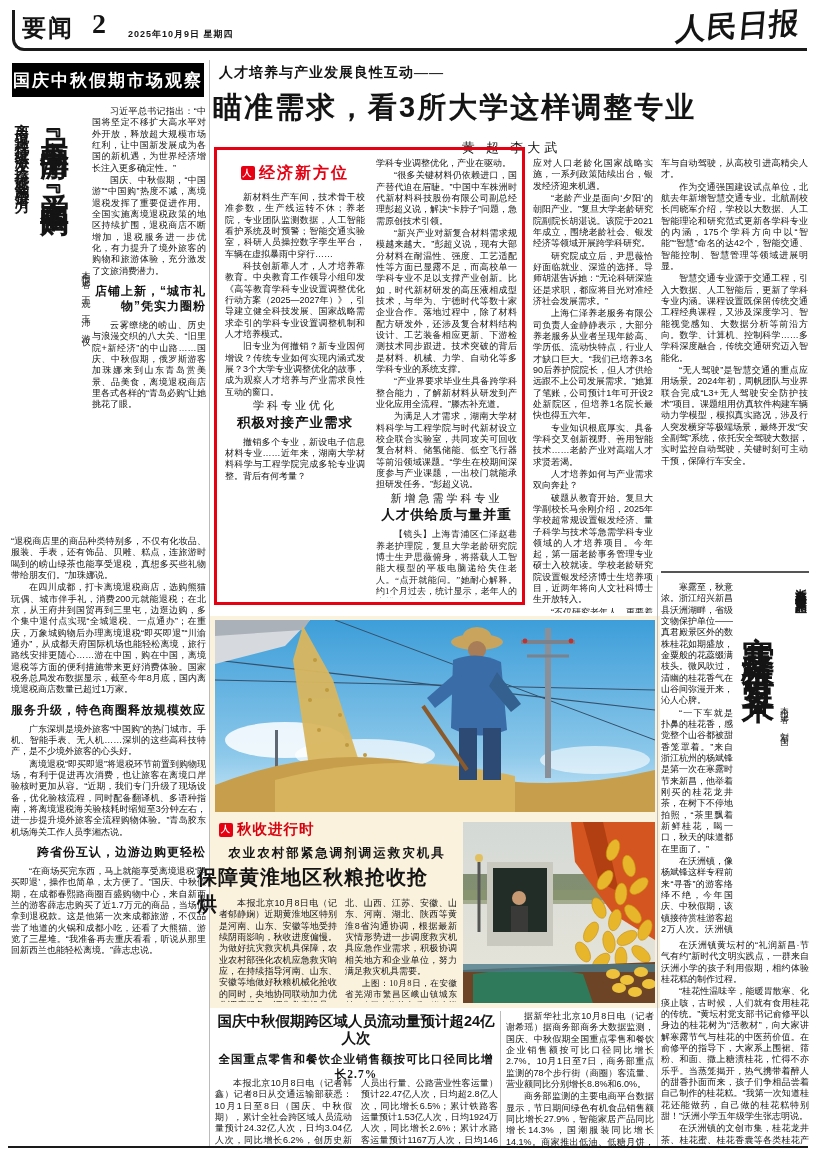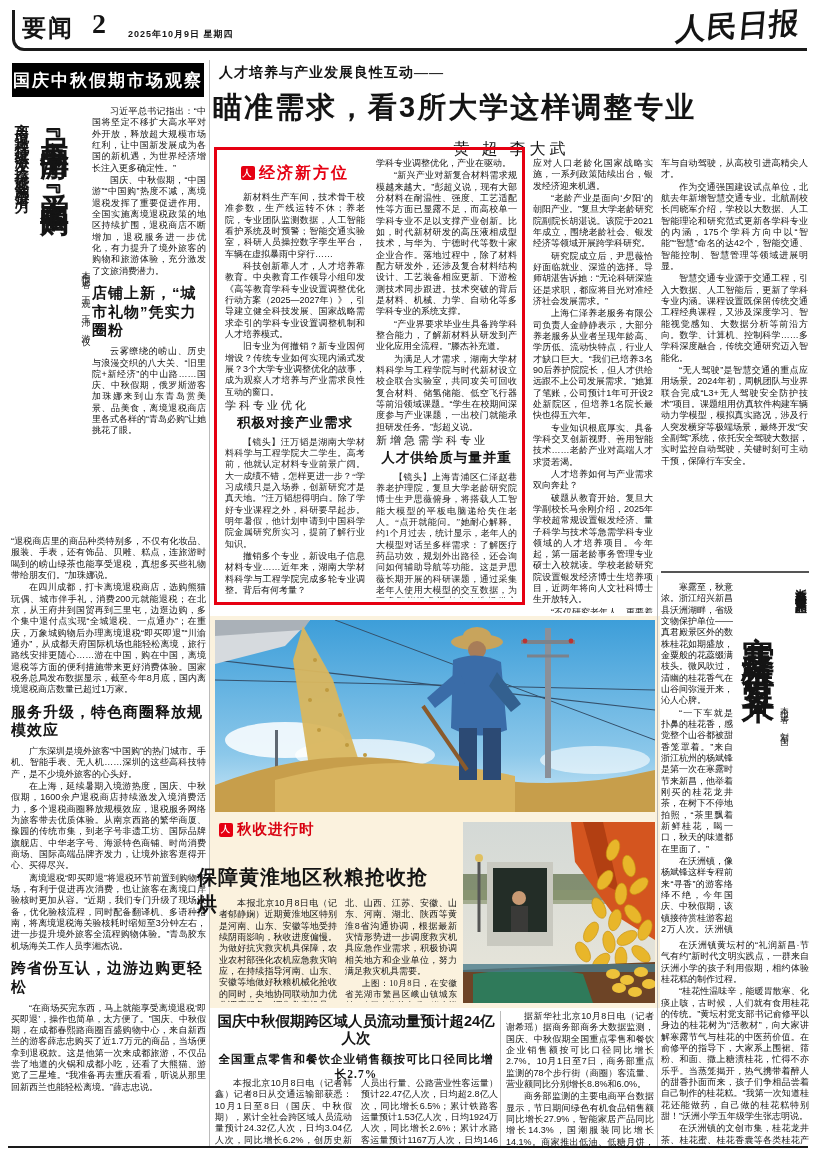--- a/index.html
+++ b/index.html
@@ -17,23 +17,23 @@
   .hd-date{position:absolute;left:128px;top:28px;font-size:9px;font-weight:700;letter-spacing:1px;}
   .masthead{position:absolute;right:14px;top:6px;font-size:30px;font-weight:900;
     font-family:"DejaVu Serif","Liberation Serif",serif;transform:rotate(-3deg) skewX(-8deg);
     letter-spacing:1px;}
 
   
   .flow{font-size:9px;line-height:1.26;text-align:justify;overflow:hidden;}
   .flow .para{text-indent:2em;margin:0 0 1px 0;}
   .flow .lead{text-indent:0;margin:0 0 1px 0;}
   .flow .lens{text-indent:2em;margin:0 0 1px 0;font-family:"Liberation Serif",serif;color:#1c1c1c;}
-  .flow .sub{font-weight:900;font-size:15px;text-align:left;text-indent:0;
+  .flow .sub{font-weight:900;font-size:12px;text-align:right;text-indent:0;
     margin:7px 0 6px 0;letter-spacing:1px;line-height:1.25;}
-  .flow .subA{font-family:"Liberation Serif",serif;font-size:11px;text-indent:0;
+  .flow .subA{font-family:"Liberation Serif",serif;font-size:11px;text-align:center;text-indent:0;
     letter-spacing:3px;margin:0 0 1px 0;color:#222;}
   .flow .subB{font-weight:900;font-size:13.5px;text-align:center;text-indent:0;
     letter-spacing:1px;margin:0 0 6px 0;}
   .flow .cap{font-family:"Liberation Serif",serif;font-size:8.5px;text-indent:2em;margin:0 0 1px 0;}
 
   
   .left-banner{position:absolute;left:12px;top:63px;width:192px;height:34px;background:#000000;
     color:#fff;font-weight:900;font-size:17px;display:flex;align-items:center;justify-content:center;
     letter-spacing:2px;}
   .v-sub{position:absolute;left:12px;top:112px;height:560px;writing-mode:vertical-rl;
@@ -47,21 +47,21 @@
   .left-intro{position:absolute;left:92px;top:106px;width:114px;height:426px;}
   .left-body{position:absolute;left:11px;top:536px;width:195px;height:606px;}
   .vrule-left{position:absolute;left:209px;top:60px;width:1px;height:1086px;background:#bbb;}
 
   
   .ma-kicker{position:absolute;left:219px;top:64px;font-size:14px;font-weight:700;
     font-family:"Liberation Serif",serif;letter-spacing:1px;}
   .ma-headline{position:absolute;left:213px;top:88px;width:597px;text-align:left;
     font-size:29px;font-weight:700;letter-spacing:2px;}
   .ma-byline{position:absolute;left:213px;top:139px;width:597px;text-align:center;
-    font-size:16px;letter-spacing:4px;font-family:"Liberation Serif",serif;}
+    font-size:13px;letter-spacing:4px;font-family:"Liberation Serif",serif;}
   .redbox{position:absolute;left:214px;top:147px;width:311px;height:458px;
     border:3px solid #e60012;box-sizing:border-box;}
   .boxlabel{position:absolute;left:224px;top:160px;width:142px;height:26px;display:flex;
     align-items:center;justify-content:center;gap:4px;color:#e60012;font-weight:900;
     font-size:16px;letter-spacing:2px;}
   .pd-logo{display:inline-flex;width:14px;height:14px;background:#e60012;color:#fff;
     font-size:9px;font-weight:900;align-items:center;justify-content:center;border-radius:2px;flex:0 0 auto;}
   .ma-col{position:absolute;}
   .c1{left:225px;top:192px;width:140px;height:406px;}
   .c2{left:376px;top:158px;width:141px;height:440px;}
@@ -125,46 +125,45 @@
       <div class="para">习近平总书记指出：“中国将坚定不移扩大高水平对外开放，释放超大规模市场红利，让中国新发展成为各国的新机遇，为世界经济增长注入更多确定性。”</div>
       <div class="para">国庆、中秋假期，“中国游”“中国购”热度不减，离境退税发挥了重要促进作用。全国实施离境退税政策的地区持续扩围，退税商店不断增加，退税服务进一步优化，有力提升了境外旅客的购物和旅游体验，充分激发了文旅消费潜力。</div>
       <div class="sub">店铺上新，“城市礼物”凭实力圈粉</div>
       <div class="para">云雾缭绕的崂山、历史与浪漫交织的八大关、“旧里院+新经济”的中山路……国庆、中秋假期，俄罗斯游客加珠娜来到山东青岛赏美景、品美食，离境退税商店里各式各样的“青岛必购”让她挑花了眼。</div>
     </div>
   <div class="left-body flow">
       <div class="lead">“退税商店里的商品种类特别多，不仅有化妆品、服装、手表，还有饰品、贝雕、糕点，连旅游时喝到的崂山绿茶也能享受退税，真想多买些礼物带给朋友们。”加珠娜说。</div>
       <div class="para">在四川成都，打卡离境退税商店，选购熊猫玩偶、城市伴手礼，消费200元就能退税；在北京，从王府井到国贸再到三里屯，边逛边购，多个集中退付点实现“全城退税、一点通办”；在重庆，万象城购物后办理离境退税“即买即退”“川渝通办”，从成都天府国际机场也能轻松离境，旅行路线安排更随心……游在中国，购在中国，离境退税等方面的便利措施带来更好消费体验。国家税务总局发布数据显示，截至今年8月底，国内离境退税商店数量已超过1万家。</div>
       <div class="sub">服务升级，特色商圈释放规模效应</div>
       <div class="para">广东深圳是境外旅客“中国购”的热门城市。手机、智能手表、无人机……深圳的这些高科技特产，是不少境外旅客的心头好。</div>
-      <div class="para">在上海，延续暑期入境游热度，国庆、中秋假期，1600余户退税商店持续激发入境消费活力，多个退税商圈释放规模效应，退税服务网络为旅客带去优质体验。从南京西路的繁华商厦、豫园的传统市集，到老字号非遗工坊、国际品牌旗舰店、中华老字号、海派特色商铺、时尚消费商场、国际高端品牌齐发力，让境外旅客逛得开心、买得尽兴。</div>
       <div class="para">离境退税“即买即退”将退税环节前置到购物现场，有利于促进再次消费，也让旅客在离境口岸验核时更加从容。“近期，我们专门升级了现场设备，优化验核流程，同时配备翻译机、多语种指南，将离境退税海关验核耗时缩短至3分钟左右，进一步提升境外旅客全流程购物体验。”青岛胶东机场海关工作人员李湘杰说。</div>
       <div class="sub">跨省份互认，边游边购更轻松</div>
       <div class="para">“在商场买完东西，马上就能享受离境退税‘即买即退’，操作也简单，太方便了。”国庆、中秋假期，在成都春熙路商圈百盛购物中心，来自新西兰的游客薛志忠购买了近1.7万元的商品，当场便拿到退税款。这是他第一次来成都旅游，不仅品尝了地道的火锅和成都小吃，还看了大熊猫、游览了三星堆。“我准备再去重庆看看，听说从那里回新西兰也能轻松离境。”薛志忠说。</div>
     </div>
   <div class="vrule-left"></div>
 
   <div class="ma-kicker">人才培养与产业发展良性互动——</div>
   <div class="ma-headline">瞄准需求，看3所大学这样调整专业</div>
   <div class="ma-byline">黄 超 李大武</div>
   <div class="redbox"></div>
   <div class="boxlabel">
     <span class="pd-logo">人</span>
     <span>经济新方位</span>
   </div>
   <div class="ma-col c1 flow">
       <div class="para">新材料生产车间，技术骨干校准参数，生产线运转不休；养老院，专业团队监测数据，人工智能看护系统及时预警；智能交通实验室，科研人员操控数字孪生平台，车辆在虚拟暴雨中穿行……</div>
       <div class="para">科技创新靠人才，人才培养靠教育。中央教育工作领导小组印发《高等教育学科专业设置调整优化行动方案（2025—2027年）》，引导建立健全科技发展、国家战略需求牵引的学科专业设置调整机制和人才培养模式。</div>
       <div class="para">旧专业为何撤销？新专业因何增设？传统专业如何实现内涵式发展？3个大学专业调整优化的故事，成为观察人才培养与产业需求良性互动的窗口。</div>
       <div class="subA">学科专业优化</div>
       <div class="subB">积极对接产业需求</div>
-      <div class="lens">【镜头】汪万韬是湖南大学材料科学与工程学院大二学生。高考前，他就认定材料专业前景广阔。大一成绩不错，怎样更进一步？“学习成绩只是入场券，创新研究才是真天地。”汪万韬想得明白。除了学好专业课程之外，科研要早起步。明年暑假，他计划申请到中国科学院金属研究所实习，提前了解行业知识。</div>
       <div class="para">撤销多个专业，新设电子信息材料专业……近年来，湖南大学材料科学与工程学院完成多轮专业调整。背后有何考量？</div>
     </div>
   <div class="ma-col c2 flow">
       <div class="lead">学科专业调整优化，产业在驱动。</div>
+      <div class="para">“很多关键材料仍依赖进口，国产替代迫在眉睫。”中国中车株洲时代新材料科技股份有限公司副总经理彭超义说，解决“卡脖子”问题，急需原创技术引领。</div>
       <div class="para">“新兴产业对新复合材料需求规模越来越大。”彭超义说，现有大部分材料在耐温性、强度、工艺适配性等方面已显露不足，而高校单一学科专业不足以支撑产业创新。比如，时代新材研发的高压液相成型技术，与华为、宁德时代等数十家企业合作。落地过程中，除了材料配方研发外，还涉及复合材料结构设计、工艺装备相应更新、下游检测技术同步跟进。技术突破的背后是材料、机械、力学、自动化等多学科专业的系统支撑。</div>
       <div class="para">“产业界要求毕业生具备跨学科整合能力，了解新材料从研发到产业化应用全流程。”滕杰补充道。</div>
       <div class="para">为满足人才需求，湖南大学材料科学与工程学院与时代新材设立校企联合实验室，共同攻关可回收复合材料、储氢储能、低空飞行器等前沿领域课题。“学生在校期间深度参与产业课题，一出校门就能承担研发任务。”彭超义说。</div>
       <div class="subA">新增急需学科专业</div>
       <div class="subB">人才供给质与量并重</div>
       <div class="lens">【镜头】上海青浦区仁泽赵巷养老护理院，复旦大学老龄研究院博士生尹思薇俯身，将搭载人工智能大模型的平板电脑递给失住老人。“点开就能问。”她耐心解释。约1个月过去，统计显示，老年人的大模型对话呈多样需求：了解医疗药品功效，规划外出路径，还会询问如何辅助导航等功能。这是尹思薇长期开展的科研课题，通过采集老年人使用大模型的交互数据，为更多智能设备适老化改造提供方向。</div>
     </div>
   <div class="ma-col c3 flow">
       <div class="lead">应对人口老龄化国家战略实施，一系列政策陆续出台，银发经济迎来机遇。</div>
       <div class="para">“老龄产业是面向‘夕阳’的朝阳产业。”复旦大学老龄研究院副院长胡湛说。该院于2021年成立，围绕老龄社会、银发经济等领域开展跨学科研究。</div>
@@ -234,20 +233,21 @@
         <rect x="268" y="108" width="18" height="52" fill="#2c4a74"></rect>
         <line x1="208" y1="86" x2="252" y2="150" stroke="#8a5a2b" stroke-width="4"></line>
       </g>
     </svg>
   </div>
 
   <div class="harv-label">
     <span class="pd-logo">人</span>
     <span>秋收进行时</span>
   </div>
+  <div class="harv-kicker">农业农村部紧急调剂调运救灾机具</div>
   <div class="harv-headline">保障黄淮地区秋粮抢收抢烘</div>
   <div class="hc1 flow">
       <div class="para">本报北京10月8日电（记者郁静娴）近期黄淮地区特别是河南、山东、安徽等地受持续阴雨影响，秋收进度偏慢。为做好抗灾救灾机具保障，农业农村部强化农机应急救灾响应，在持续指导河南、山东、安徽等地做好秋粮机械化抢收的同时，央地协同联动加力优化调度服务、调集救灾机具、开展应急作业，支持灾区集中力量尽快抢收抢烘，确保秋粮应收尽收，确保质量。</div>
     </div>
   <div class="hc2 flow">
       <div class="lead">北、山西、江苏、安徽、山东、河南、湖北、陕西等黄淮8省沟通协调，根据最新灾情形势进一步调度救灾机具应急作业需求，积极协调相关地方和企业单位，努力满足救灾机具需要。</div>
       <div class="cap">上图：10月8日，在安徽省芜湖市繁昌区峨山镇城东村，农民在收获水稻。肖本祥摄（影像中国）</div>
     </div>
 
   <div class="photo2">

